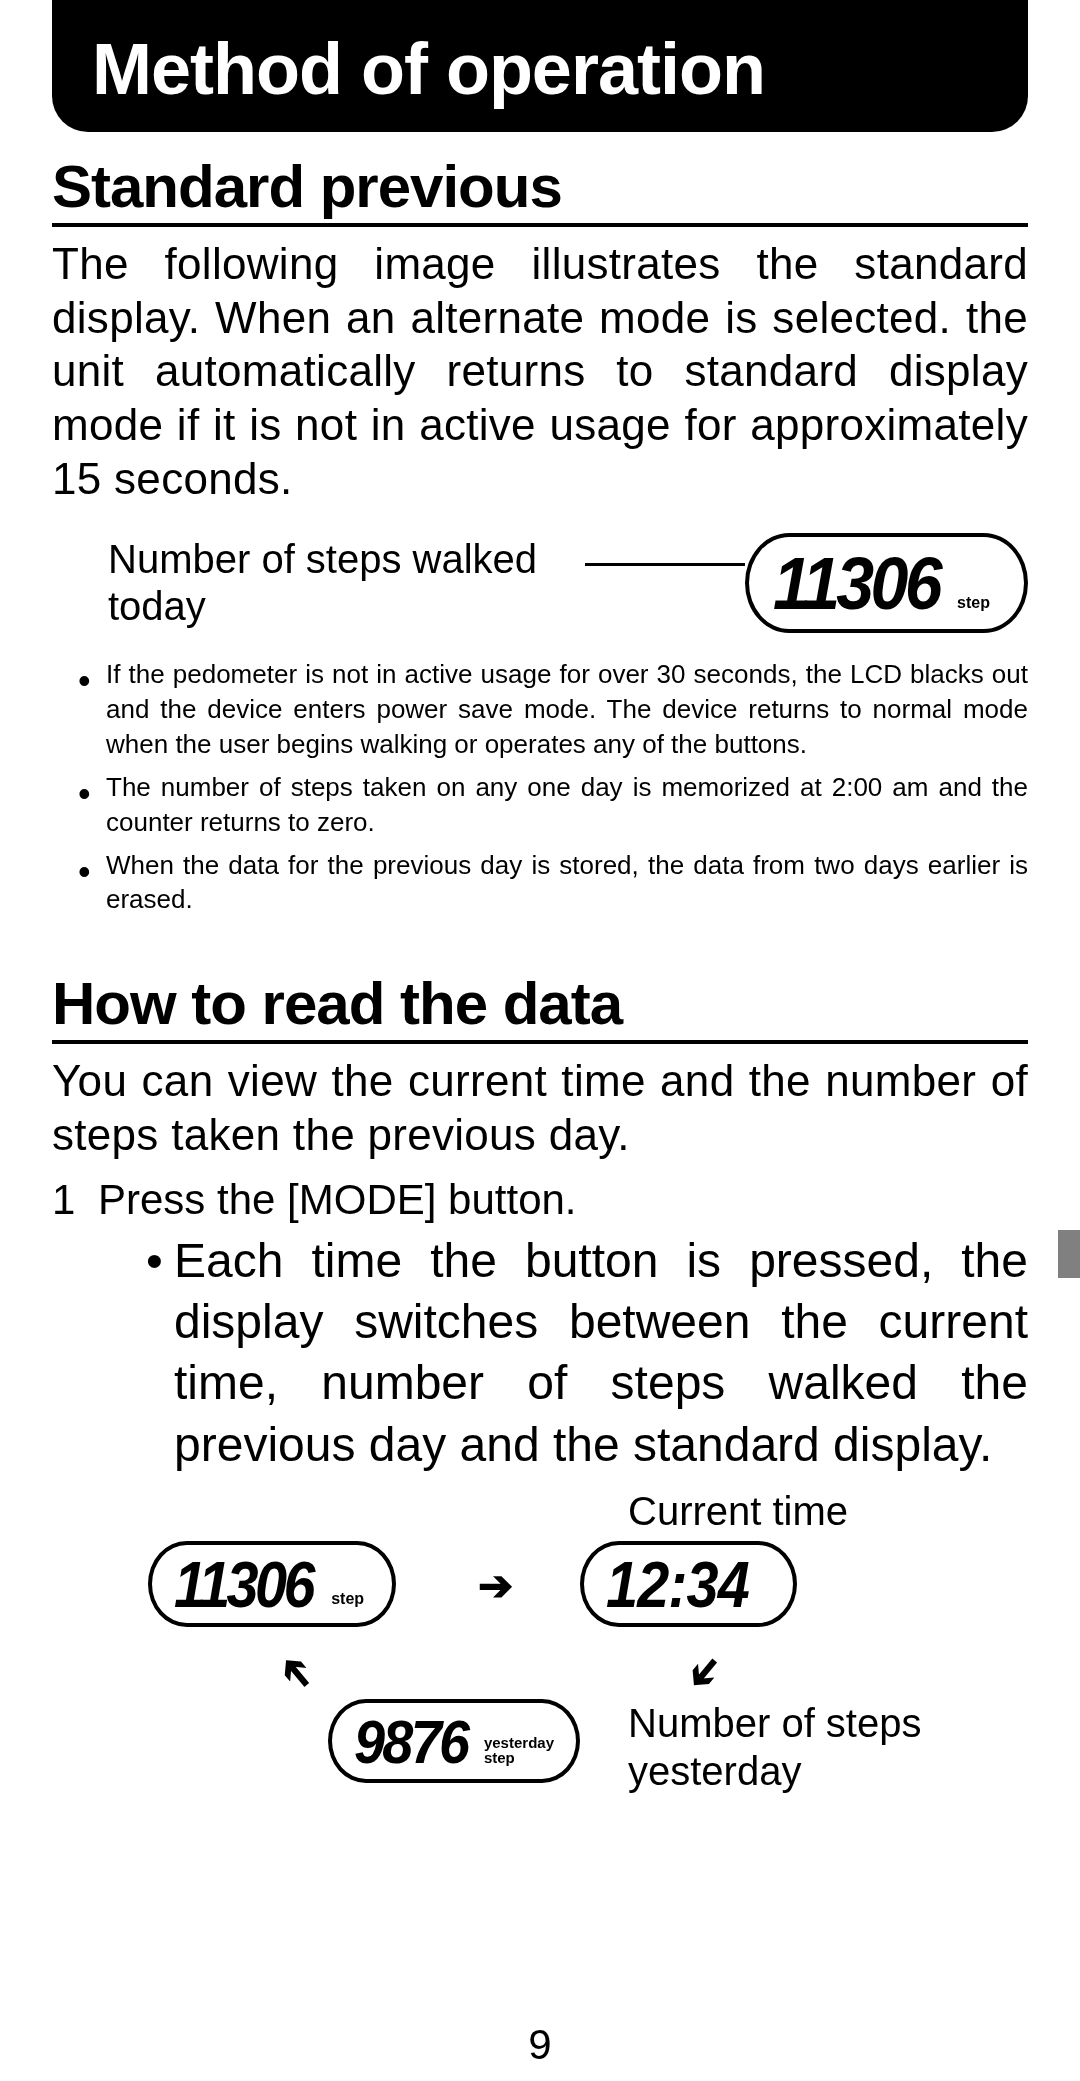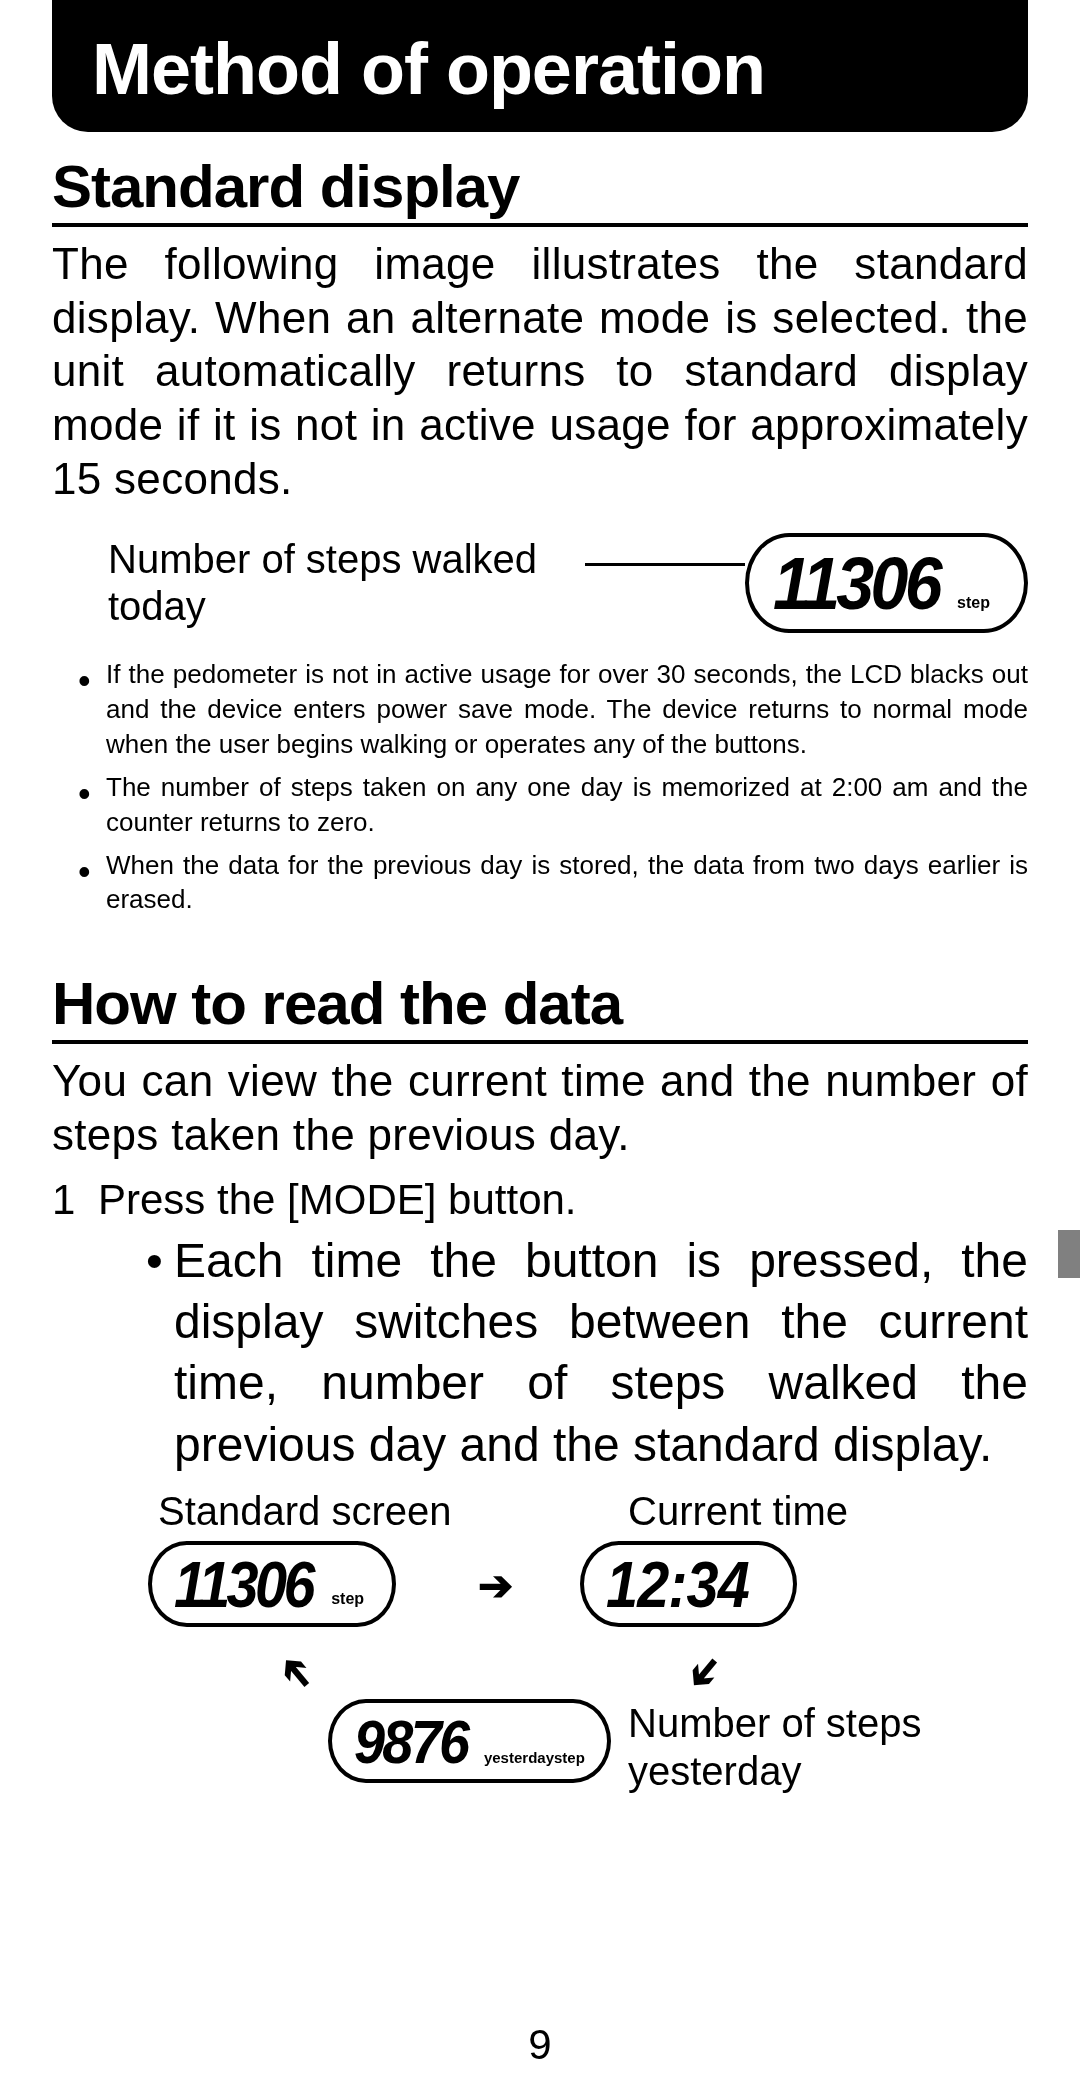--- a/index.html
+++ b/index.html
@@ -72,20 +72,21 @@
   }
   .lcd-unit {
     font-size: 16px;
     font-weight: bold;
     margin-left: 4px;
     align-self: flex-end;
     margin-bottom: 10px;
   }
   .lcd-unit2 {
     display: flex;
+    flex-direction: column;
     font-size: 15px;
     font-weight: bold;
     line-height: 1;
     margin-left: 4px;
     align-self: flex-end;
     margin-bottom: 8px;
   }
   ul.bullets {
     list-style: none;
     margin: 18px 0 0 26px;
@@ -181,21 +182,21 @@
     background: #808080;
   }
 </style>
 </head>
 <body>
 
 <div class="title-bar">
   <span>Method of operation</span>
 </div>
 
-<div class="section-heading">Standard display</div>
+<div class="section-heading">Standard previous</div>
 
 <p class="body-text">The following image illustrates the standard display. When an alternate mode is selected. the unit automatically returns to standard display mode if it is not in active usage for approximately 15 seconds.</p>
 
 <div class="figure1">
   <div class="fig-label">
     <span>Number of steps walked today</span>
   </div>
   <div class="leader"></div>
   <div class="lcd lcd-big">
     <span class="lcd-val">11306</span>
@@ -218,21 +219,20 @@
     <span class="num">1</span>
     <span>Press the [MODE] button.</span>
   </div>
 </div>
 
 <ul class="sub-bullets">
   <li>Each time the button is pressed, the display switches between the current time, number of steps walked the previous day and the standard display.</li>
 </ul>
 
 <div class="diagram">
-  <div class="dlabel" style="left:10px; top:0;">Standard screen</div>
   <div class="dlabel" style="left:480px; top:0;">Current time</div>
 
   <div class="dlcd lcd lcd-sm" style="left:0; top:52px;">
     <span class="lcd-val">11306</span>
     <span class="lcd-unit">step</span>
   </div>
 
   <span class="arrow" style="left:330px; top:72px;">➔</span>
 
   <div class="dlcd lcd lcd-sm" style="left:432px; top:52px;">

